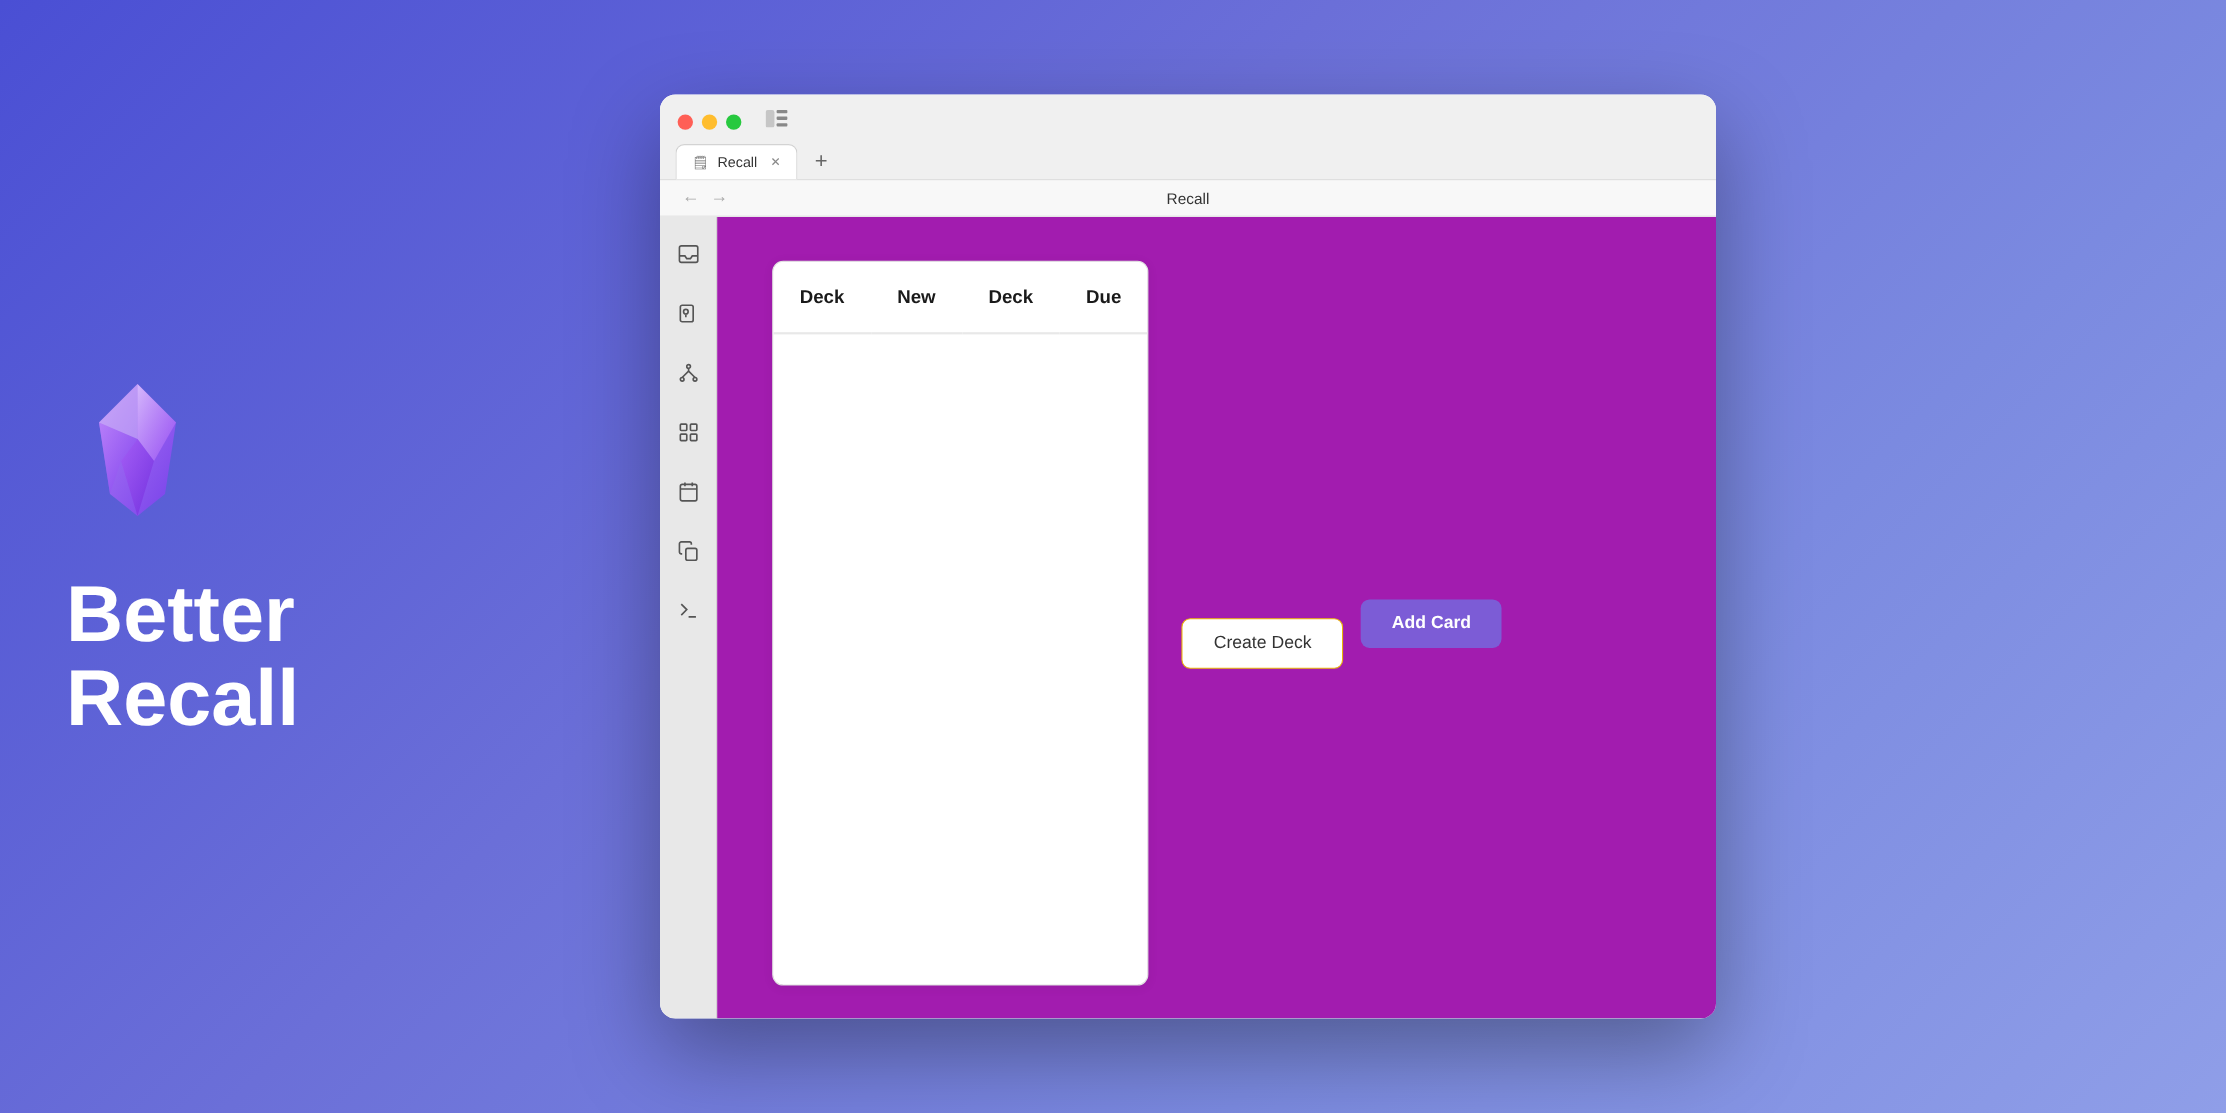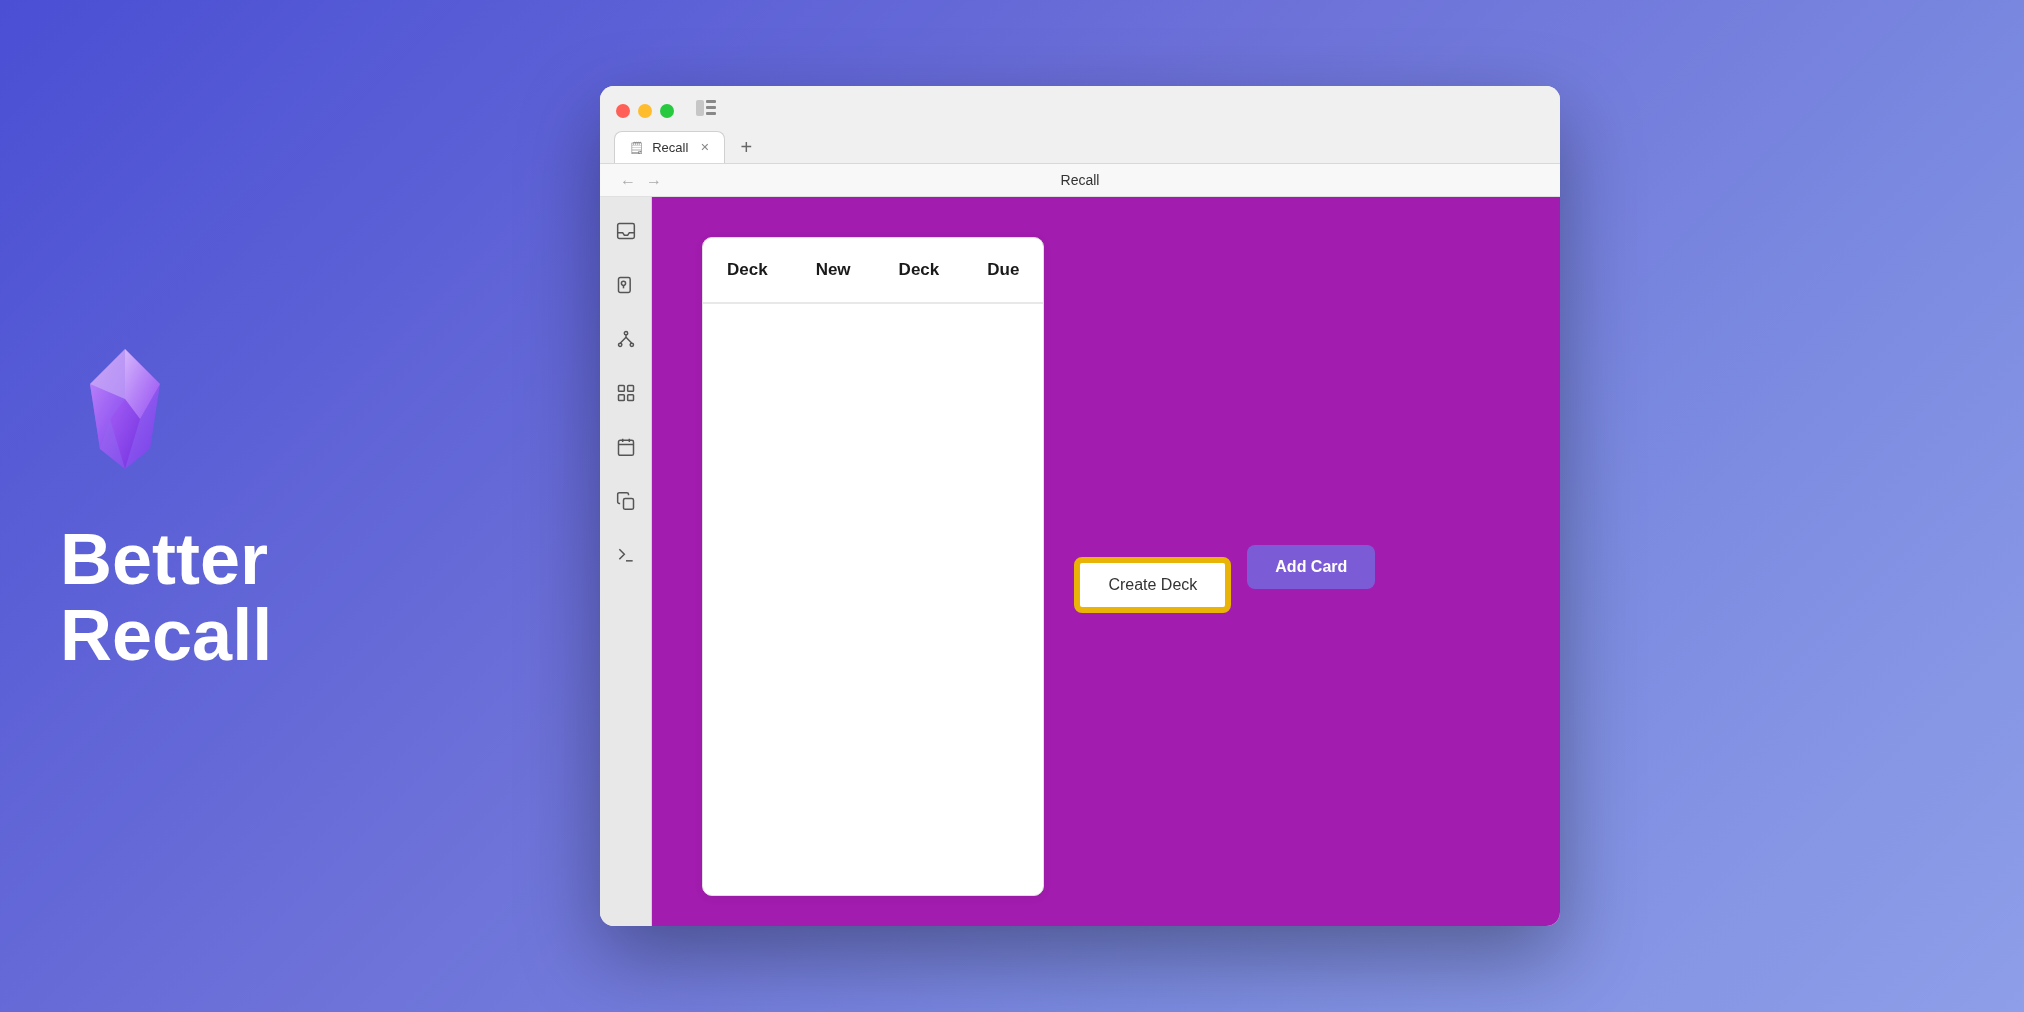--- a/index.html
+++ b/index.html
@@ -284,21 +284,21 @@
       display: flex;
       align-items: center;
       justify-content: center;
       gap: 16px;
       padding: 10px 0 10px;
     }
 
     .btn-create-deck {
       padding: 13px 28px;
       background: white;
-      border: 6px solid #eab308;
+      border: 1px solid #eab308;
       border-radius: 8px;
       font-size: 16px;
       font-weight: 500;
       color: #333;
       cursor: pointer;
       margin-top: 36px;
     }
 
     .btn-add-card {
       padding: 13px 28px;

